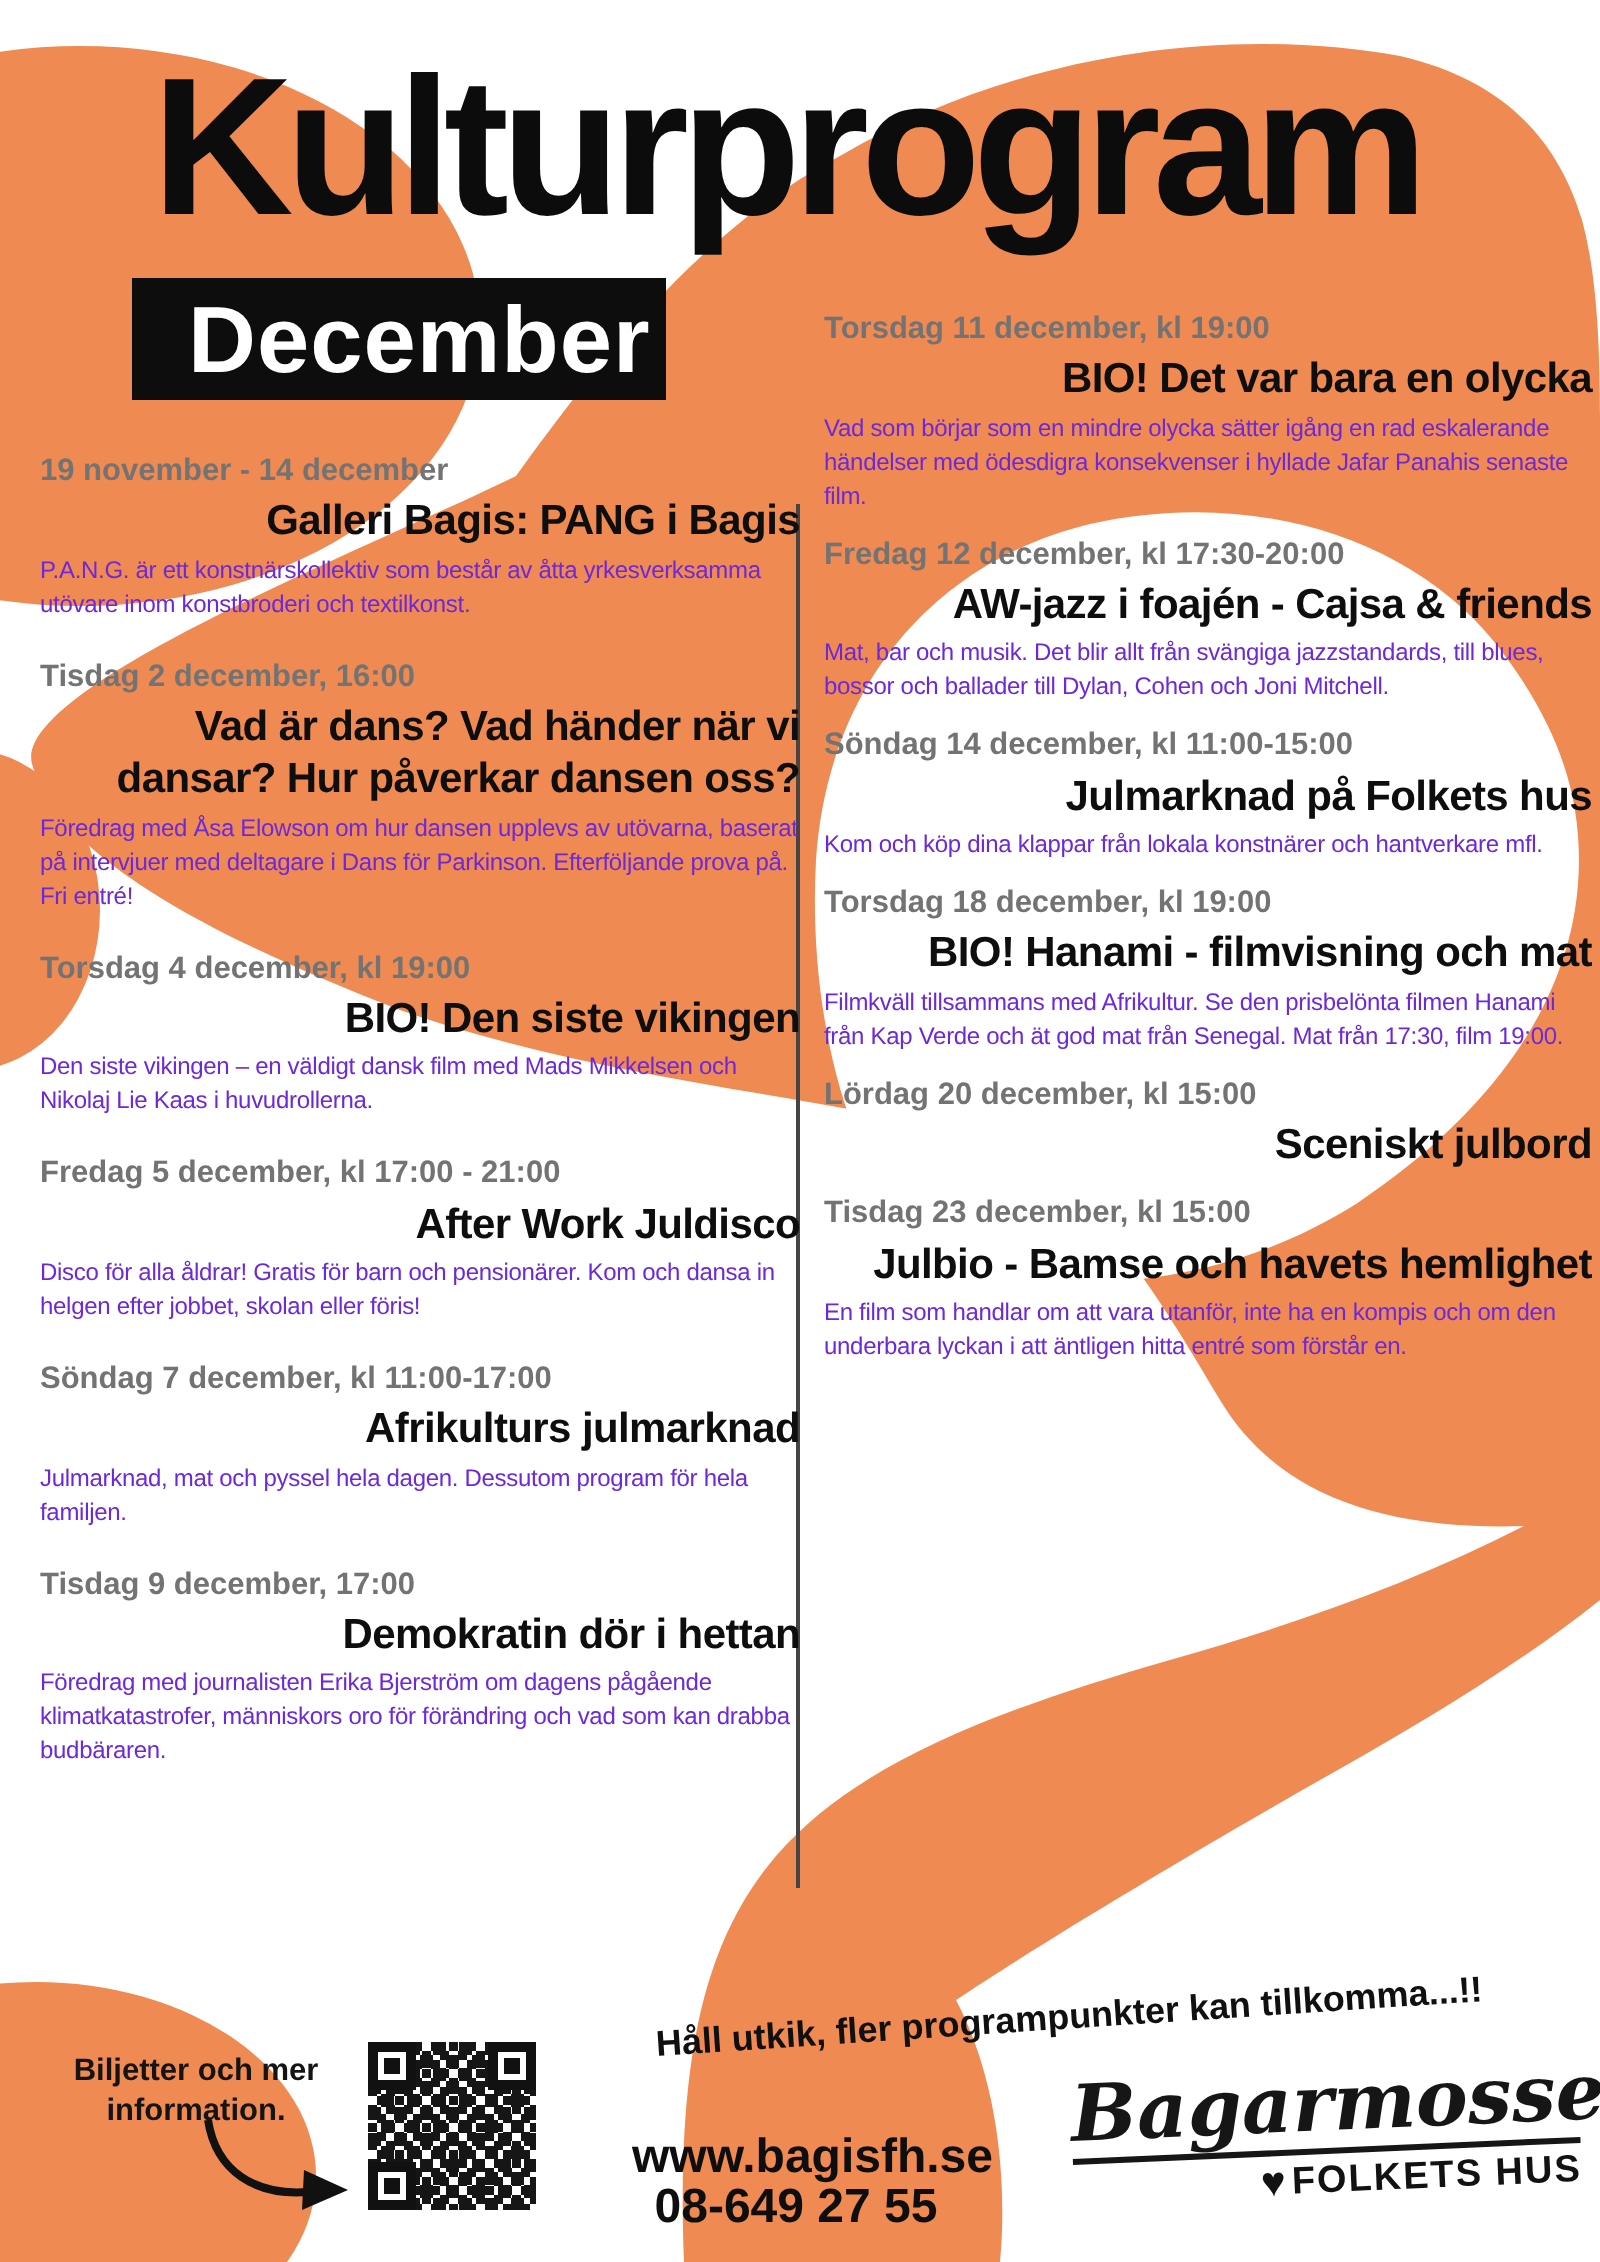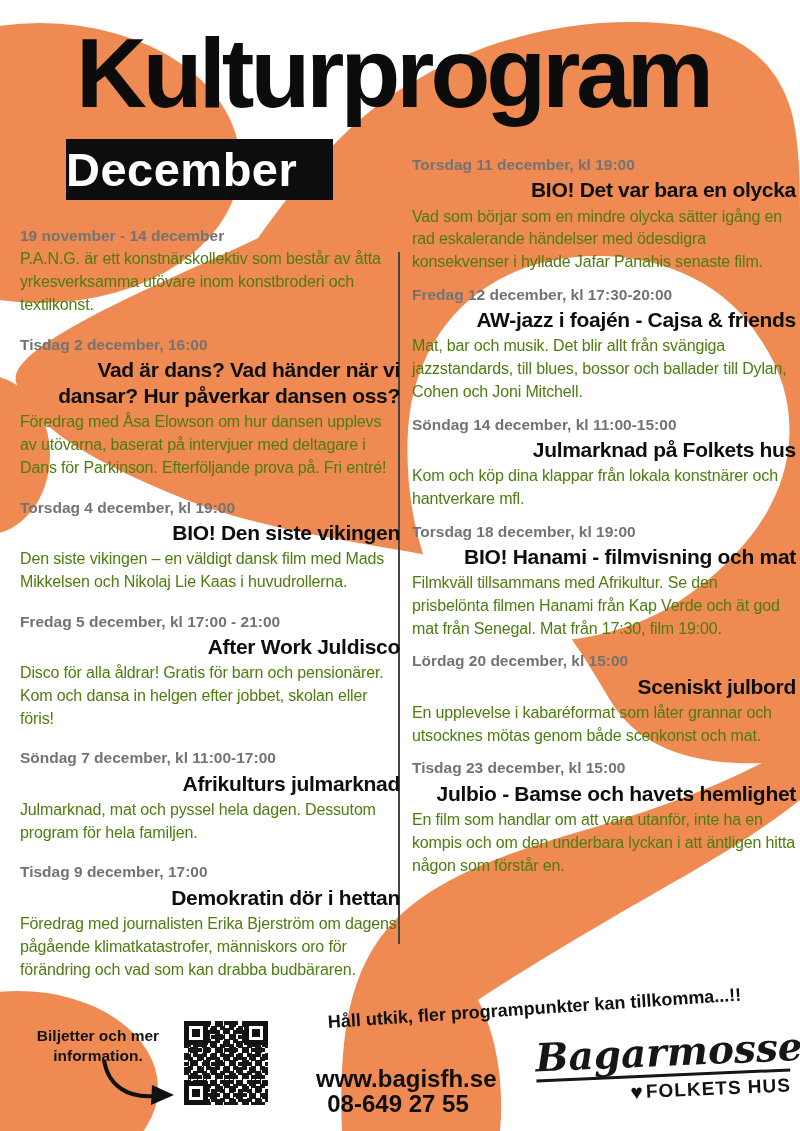--- a/index.html
+++ b/index.html
@@ -4,31 +4,31 @@
 <style>
   html,body{margin:0;padding:0;}
   body{width:800px;height:1131px;background:#fff;position:relative;overflow:hidden;
        font-family:"Liberation Sans",sans-serif;color:#141414;}
   :root{--orange:#EF8A52;--ink:#141414;}
   .bg{position:absolute;left:0;top:0;z-index:0;}
   .poster-title{position:absolute;left:76px;top:24px;margin:0;font-size:98px;line-height:1;
       font-weight:bold;letter-spacing:-4px;color:#0c0c0c;z-index:2;white-space:nowrap;}
   .month-box{position:absolute;left:66px;top:139px;width:267px;height:61px;background:#0d0d0d;
       z-index:2;display:flex;align-items:center;}
-  .month-box span{color:#fff;font-size:47px;font-weight:bold;letter-spacing:.5px;}
+  .month-box span{color:#fff;font-size:47px;font-weight:bold;letter-spacing:.5px;padding-left:28px;}
   .divider{position:absolute;left:398px;top:252px;width:2px;height:692px;background:#454545;z-index:1;}
   .col{position:absolute;z-index:2;}
   .col-left{left:20px;top:226px;width:380px;}
   .col-right{left:412px;top:155px;width:384px;}
   .event{margin:0 0 18px 0;}
   .col-right .event{margin-bottom:11px;}
   .event .date{font-size:15.5px;font-weight:bold;color:#737373;margin-bottom:3px;line-height:1.25;}
   .event .etitle{font-size:21px;font-weight:bold;letter-spacing:-0.3px;color:#0e0e0e;
       line-height:1.25;margin-bottom:2px;text-align:right;}
-  .event .ebody{font-size:16px;letter-spacing:-0.15px;line-height:1.42;color:#4d7c0f;}
+  .event .ebody{font-size:12px;letter-spacing:-0.15px;line-height:1.42;color:#6d28d9;}
   .tickets{position:absolute;left:14px;top:1026px;width:168px;text-align:center;font-size:15.5px;
       font-weight:bold;line-height:1.32;z-index:2;}
   .arrow{position:absolute;left:96px;top:1058px;z-index:2;}
   .qr{position:absolute;left:184px;top:1021px;width:84px;height:84px;z-index:2;background:
       repeating-conic-gradient(#161616 0 25%, transparent 0 50%) 0 0/ 9px 9px,
       repeating-conic-gradient(#161616 0 25%, #fff 0 50%) 0 0/ 13px 13px;}
   .finder{position:absolute;width:24px;height:24px;border:5px solid #111;background:#fff;box-sizing:border-box;}
   .finder::before{content:"";position:absolute;inset:3px;background:#111;}
   .f-tl{left:0;top:0;} .f-tr{right:0;top:0;} .f-bl{left:0;bottom:0;}
   .notice{position:absolute;left:328px;top:1012px;width:480px;font-size:18px;font-weight:bold;
@@ -84,20 +84,21 @@
 
 <div class="month-box">
   <span>December</span>
 </div>
 
 <div class="divider"></div>
 
 <div class="col col-left">
   <div class="event">
     <div class="date">19 november - 14 december</div>
+    <div class="etitle">Galleri Bagis: PANG i Bagis</div>
     <div class="ebody">P.A.N.G. är ett konstnärskollektiv som består av åtta yrkesverksamma utövare inom konstbroderi och textilkonst.</div>
   </div>
   <div class="event">
     <div class="date">Tisdag 2 december, 16:00</div>
     <div class="etitle">Vad är dans? Vad händer när vi dansar? Hur påverkar dansen oss?</div>
     <div class="ebody">Föredrag med Åsa Elowson om hur dansen upplevs av utövarna, baserat på intervjuer med deltagare i Dans för Parkinson. Efterföljande prova på. Fri entré!</div>
   </div>
   <div class="event">
     <div class="date">Torsdag 4 december, kl 19:00</div>
     <div class="etitle">BIO! Den siste vikingen</div>
@@ -137,26 +138,25 @@
     <div class="ebody">Kom och köp dina klappar från lokala konstnärer och hantverkare mfl.</div>
   </div>
   <div class="event">
     <div class="date">Torsdag 18 december, kl 19:00</div>
     <div class="etitle">BIO! Hanami - filmvisning och mat</div>
     <div class="ebody">Filmkväll tillsammans med Afrikultur. Se den prisbelönta filmen Hanami från Kap Verde och ät god mat från Senegal. Mat från 17:30, film 19:00.</div>
   </div>
   <div class="event">
     <div class="date">Lördag 20 december, kl 15:00</div>
     <div class="etitle">Sceniskt julbord</div>
-    <div class="ebody">En upplevelse i kabaréformat som låter grannar och utsocknes mötas genom både scenkonst och mat.</div>
   </div>
   <div class="event">
     <div class="date">Tisdag 23 december, kl 15:00</div>
     <div class="etitle">Julbio - Bamse och havets hemlighet</div>
-    <div class="ebody">En film som handlar om att vara utanför, inte ha en kompis och om den underbara lyckan i att äntligen hitta någon som förstår en.</div>
+    <div class="ebody">En film som handlar om att vara utanför, inte ha en kompis och om den underbara lyckan i att äntligen hitta entré som förstår en.</div>
   </div>
 </div>
 
 <div class="tickets">Biljetter och mer information.</div>
 
 <svg class="arrow" width="84" height="48" viewBox="0 0 84 48">
   <path d="M 8,2 C 12,28 32,40 58,38" stroke="#111" stroke-width="4" fill="none"></path>
   <polygon points="56,27 78,37 55,47" fill="#111"></polygon>
 </svg>
 

